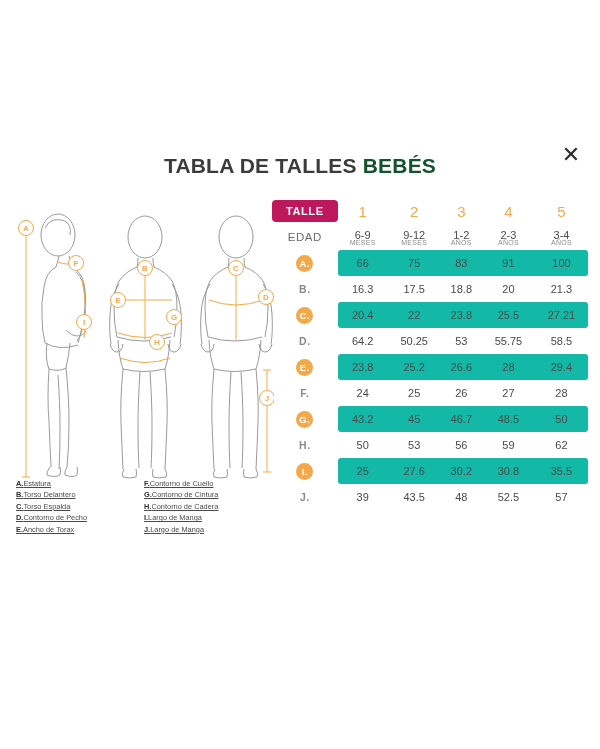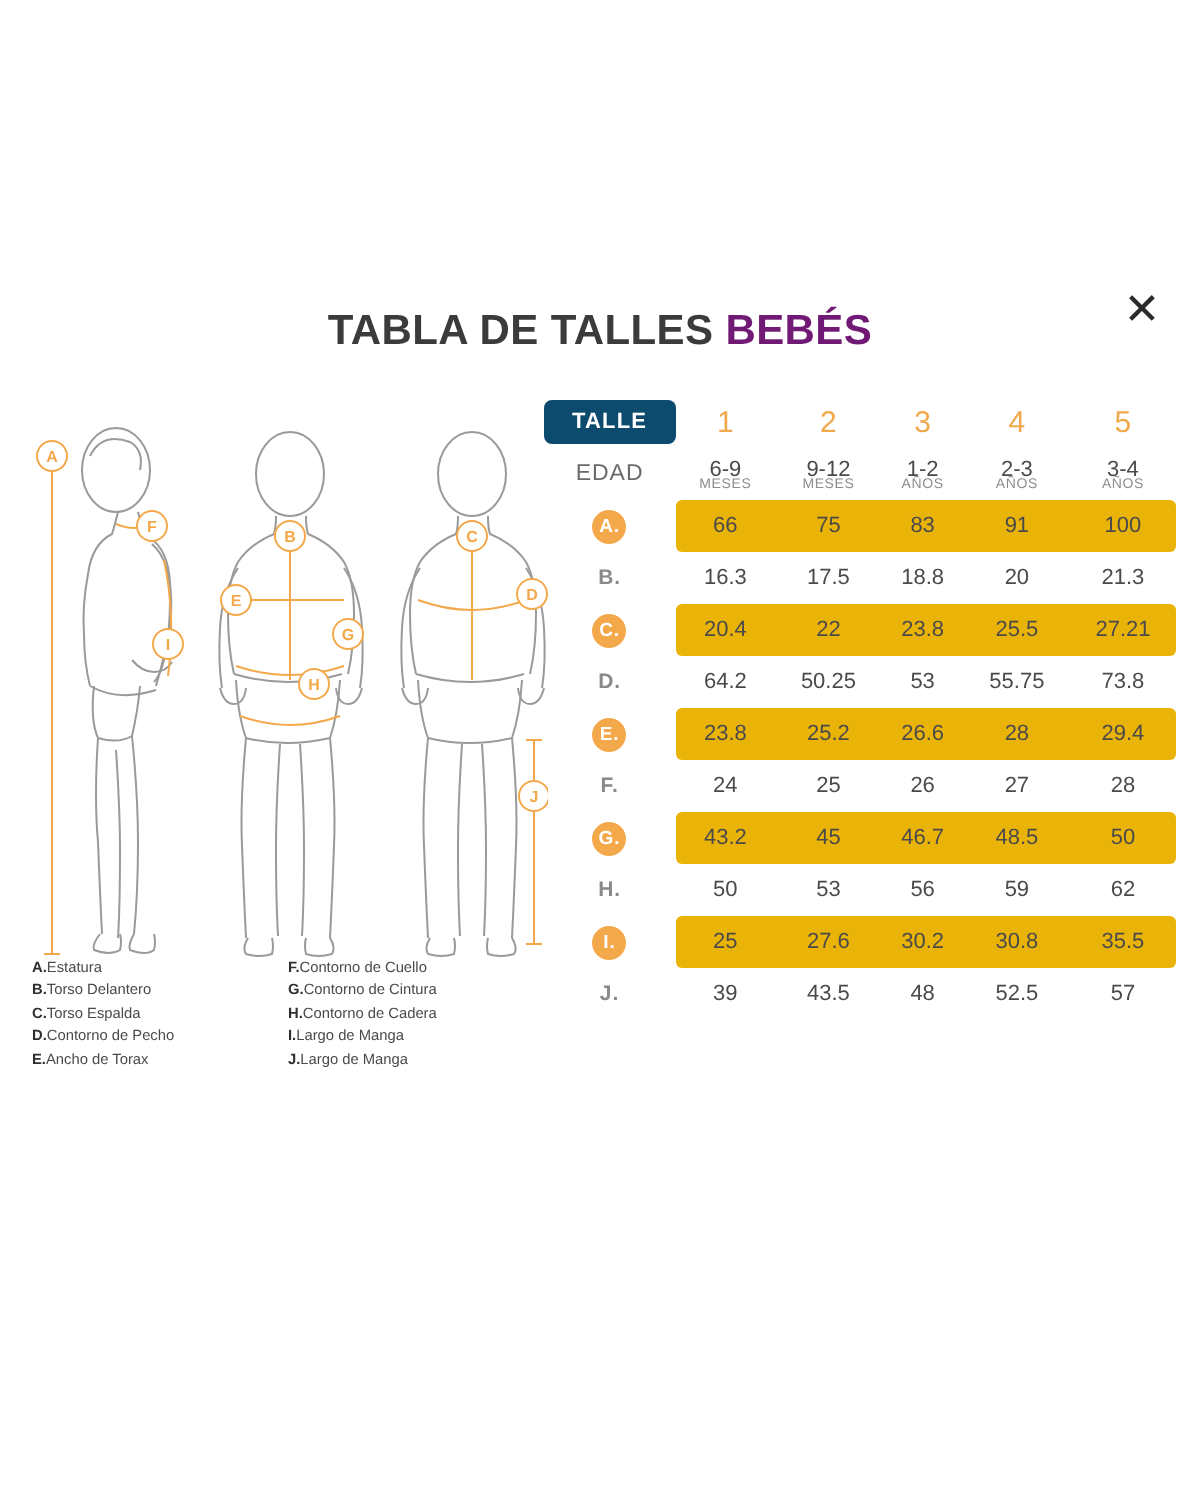--- a/index.html
+++ b/index.html
@@ -52,21 +52,21 @@
     left: 0;
     top: 24px;
     width: 600px;
     text-align: center;
     font-size: 21px;
     font-weight: bold;
     letter-spacing: 0.2px;
     color: #3b3b3b;
   }
   .title .hl {
-    color: #701a75;
+    color: #14532d;
   }
 
   
   .figures {
     position: absolute;
     left: 14px;
     top: 70px;
     width: 260px;
     height: 330px;
   }
@@ -78,21 +78,21 @@
     top: 348px;
     width: 250px;
     font-size: 7.4px;
     color: #4a4a4a;
     line-height: 1.55;
   }
   .legend-cols {
     display: flex;
     gap: 10px;
   }
-  .legend-col { width: 118px; }
+  .legend-col { width: 118px; text-decoration: underline; }
   .legend-item b { color: #2f2f2f; }
 
   
   .table-wrap {
     position: absolute;
     left: 272px;
     top: 68px;
     width: 316px;
   }
   table.sizes {
@@ -111,21 +111,21 @@
     width: 62px;
     text-align: right;
     padding-right: 10px;
     font-weight: bold;
     color: #6b6b6b;
     font-size: 11.5px;
     letter-spacing: 0.5px;
   }
   .talle-pill {
     display: inline-block;
-    background: #0c4a6e;
+    background: #be185d;
     color: #ffffff;
     font-weight: bold;
     font-size: 11px;
     letter-spacing: 0.6px;
     padding: 5px 14px;
     border-radius: 4px;
   }
   .talle-num {
     color: #f0a94c;
     font-weight: bold;
@@ -136,21 +136,21 @@
     font-size: 7px;
     color: #8c8c8c;
     letter-spacing: 0.3px;
     margin-top: -2px;
   }
   .small-unit {
     font-size: 7.5px;
     color: #6f6f6f;
   }
   .age-val { font-size: 11px; color: #4a4a4a; }
-  .row-band td { background: #eab308; }
+  .row-band td { background: #14b8a6; }
   .row-band .col-label { background: transparent; }
   .badge {
     display: inline-flex;
     align-items: center;
     justify-content: center;
     width: 17px; height: 17px;
     border-radius: 50%;
     background: #f3a94a;
     color: #ffffff;
     font-size: 9.5px;
@@ -417,21 +417,21 @@
             <td>23.8</td>
             <td>25.5</td>
             <td class="last-cell">27.21</td>
           </tr>
           <tr>
             <td class="col-label dot-cell"><span class="plain-letter">D.</span></td>
             <td>64.2</td>
             <td>50.25</td>
             <td>53</td>
             <td>55.75</td>
-            <td>73.8</td>
+            <td>58.5</td>
           </tr>
           <tr class="row-band">
             <td class="col-label dot-cell"><span class="badge">E.</span></td>
             <td class="first-cell">23.8</td>
             <td>25.2</td>
             <td>26.6</td>
             <td>28</td>
             <td class="last-cell">29.4</td>
           </tr>
           <tr>

